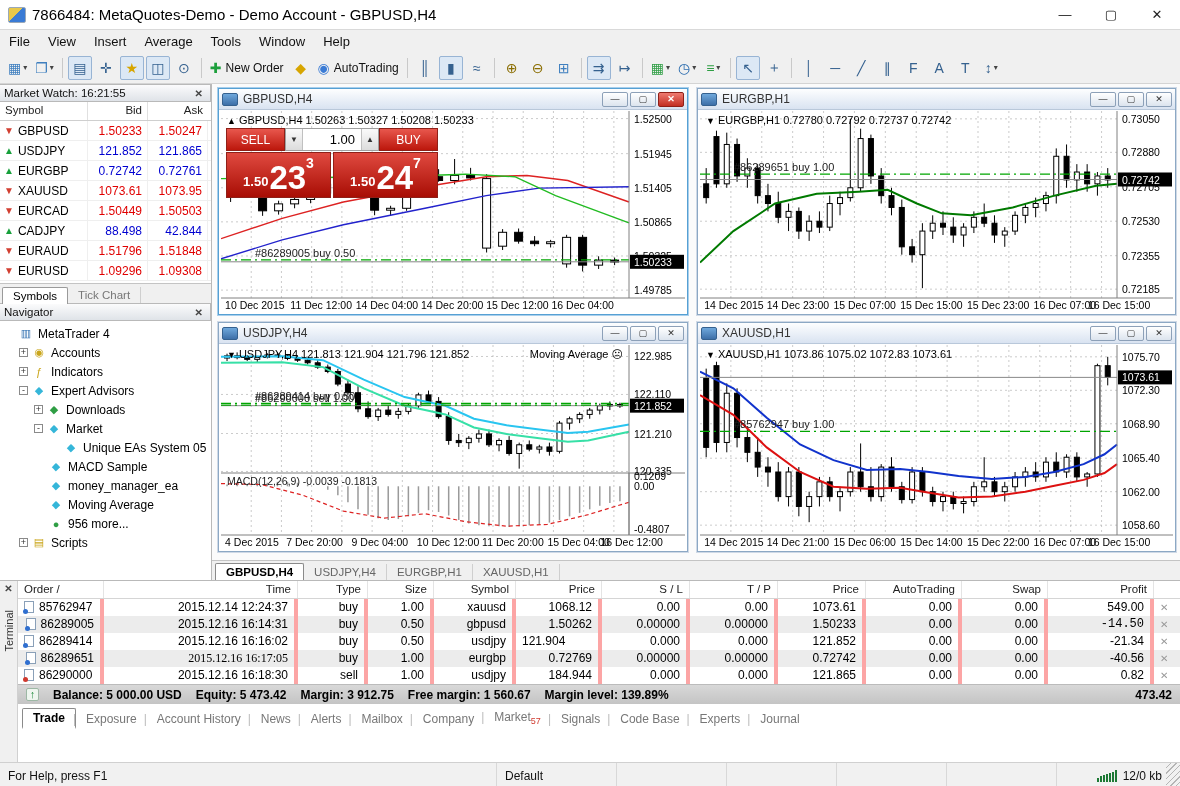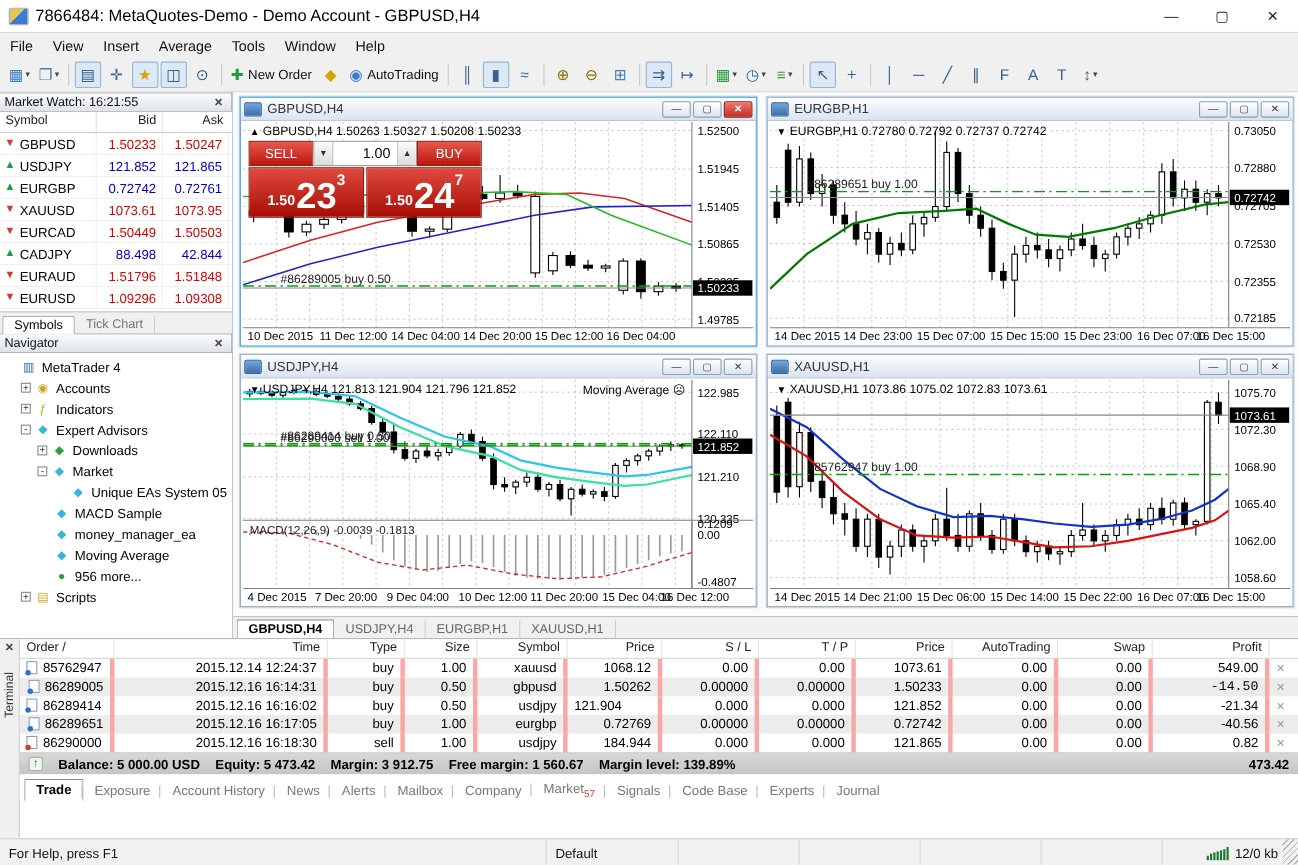--- a/index.html
+++ b/index.html
@@ -1115,21 +1115,21 @@
           <div class="tt-cell" style="width: 88px; text-align: right;">0.000</div>
           <div class="tt-cell" style="width: 88px; text-align: right;">0.000</div>
           <div class="tt-cell" style="width: 88px; text-align: right;">121.852</div>
           <div class="tt-cell" style="width: 96px; text-align: right;">0.00</div>
           <div class="tt-cell" style="width: 86px; text-align: right;">0.00</div>
           <div class="tt-cell" style="width: 106px; text-align: right;">-21.34</div>
           <span class="row-x">✕</span>
         </div>
         <div class="tt-row">
           <div class="tt-cell" style="width: 86px; text-align: right;"><span class="doc-ico buy"></span>86289651</div>
-          <div class="tt-cell" style="width: 194px; text-align: right;">2015.12.16 16:17:05</div>
+          <div class="tt-cell" style="width: 194px; text-align: right; font-family: Liberation Serif, serif;">2015.12.16 16:17:05</div>
           <div class="tt-cell" style="width: 70px; text-align: right;">buy</div>
           <div class="tt-cell" style="width: 66px; text-align: right;">1.00</div>
           <div class="tt-cell" style="width: 82px; text-align: right;">eurgbp</div>
           <div class="tt-cell" style="width: 86px; text-align: right;">0.72769</div>
           <div class="tt-cell" style="width: 88px; text-align: right;">0.00000</div>
           <div class="tt-cell" style="width: 88px; text-align: right;">0.00000</div>
           <div class="tt-cell" style="width: 88px; text-align: right;">0.72742</div>
           <div class="tt-cell" style="width: 96px; text-align: right;">0.00</div>
           <div class="tt-cell" style="width: 86px; text-align: right;">0.00</div>
           <div class="tt-cell" style="width: 106px; text-align: right;">-40.56</div>

